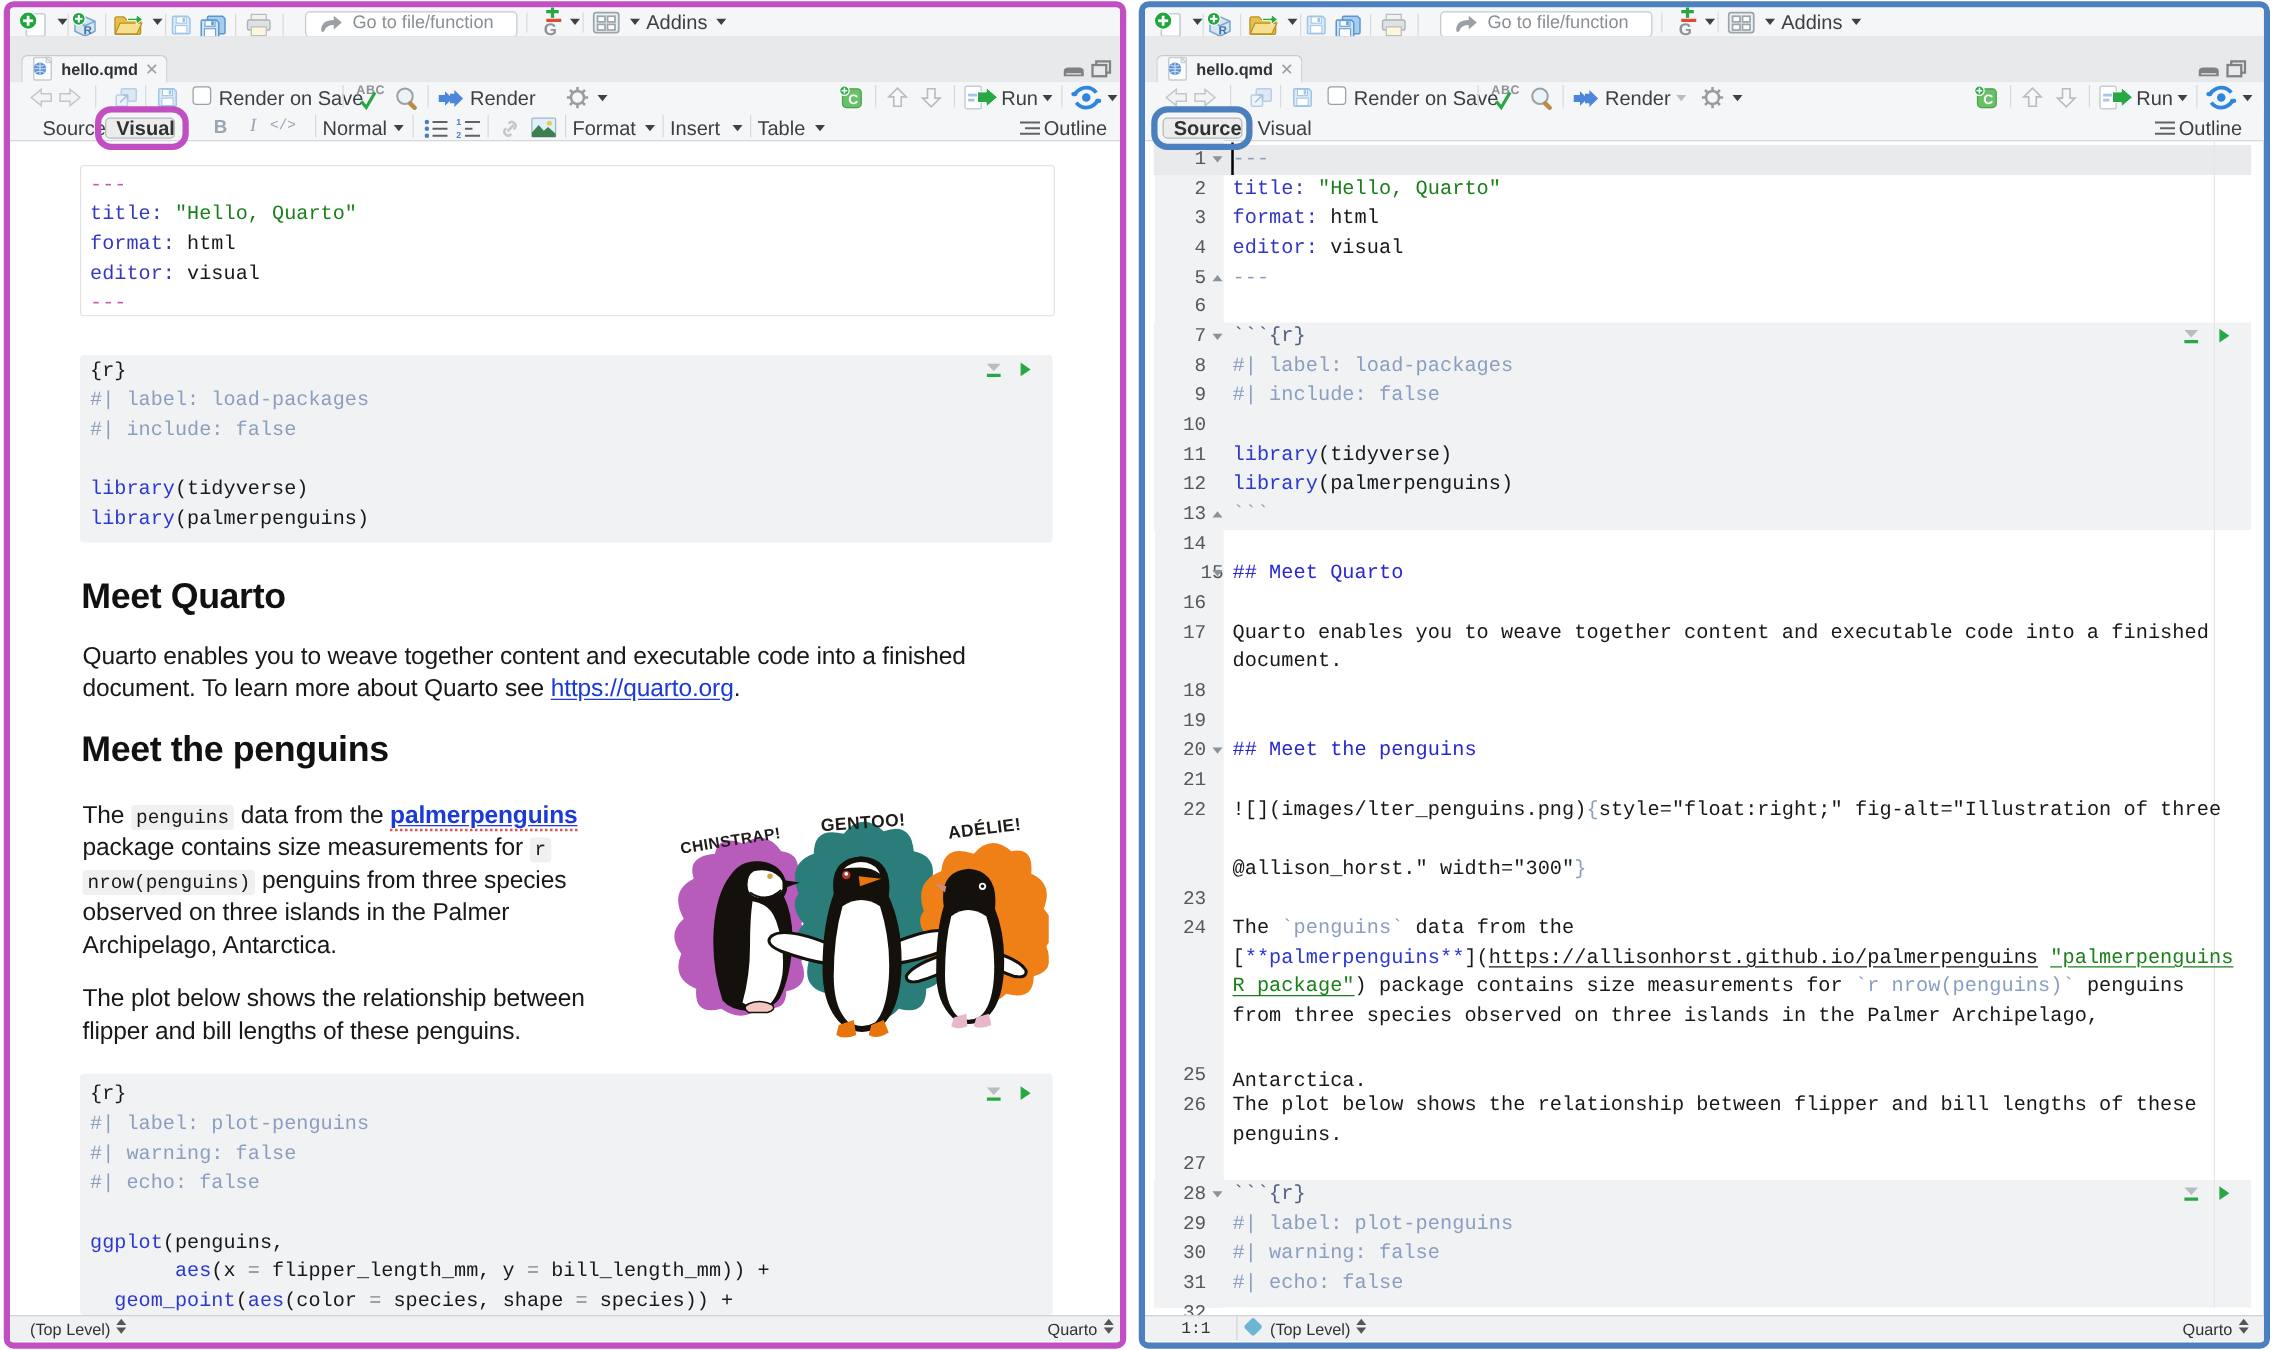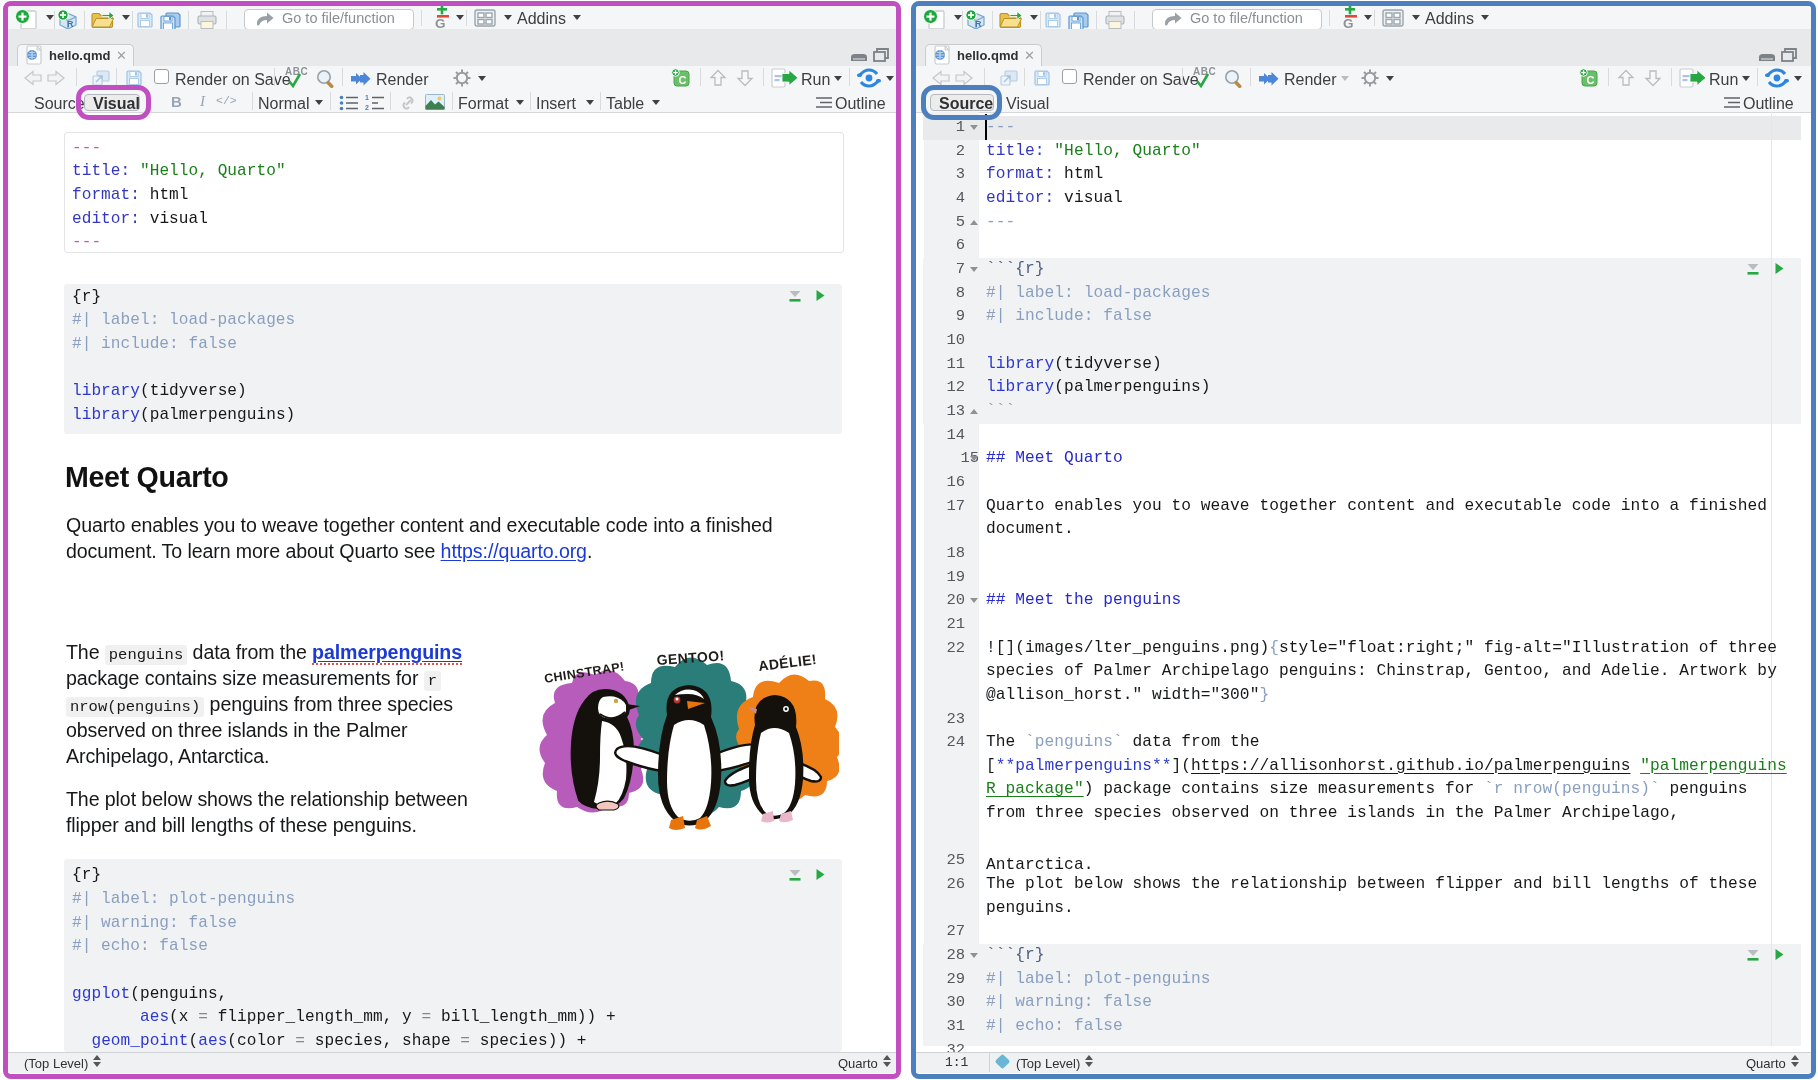--- a/index.html
+++ b/index.html
@@ -349,20 +349,21 @@
         <rect x="2.5" y="10" width="11" height="2.6" fill="#27a844"></rect>
       </svg>
     </div>
     <div class="abs" style="left:807px;top:283px;">
       <svg width="10" height="13" viewBox="0 0 10 13" style="">
         <path d="M1.5 1 L9.5 6.5 L1.5 12 Z" fill="#27a844"></path>
       </svg>
     </div>
     <div class="abs" style="left:57px;top:455px;font-size:28.6px;font-weight:bold;color:#111;letter-spacing:-0.3px;">Meet Quarto</div>
     <div class="abs" style="left:58px;top:506px;width:745px;font-size:19.6px;line-height:26px;color:#16181a;letter-spacing:-0.1px;">Quarto enables you to weave together content and executable code into a finished document. To learn more about Quarto see <span style="color:#1b3ad6;text-decoration:underline;text-underline-offset:2px;">https://quarto.org</span>.</div>
+    <div class="abs" style="left:57px;top:578px;font-size:28.6px;font-weight:bold;color:#111;letter-spacing:-0.3px;">Meet the penguins</div>
     <div class="abs" style="left:58px;top:633px;width:398px;font-size:19.6px;line-height:26px;color:#16181a;letter-spacing:-0.1px;">The <span style="background:#f0f0f0;border-radius:3px;padding:1px 4px;font-family:'Liberation Mono',monospace;font-size:15.5px;letter-spacing:0;line-height:15px;">penguins</span> data from the <span style="color:#1b3ad6;font-weight:bold;text-decoration:underline;text-underline-offset:2px;border-bottom:2px dotted #e05252;">palmerpenguins</span> package contains size measurements for <span style="background:#f0f0f0;border-radius:3px;padding:1px 4px;font-family:'Liberation Mono',monospace;font-size:15.5px;letter-spacing:0;line-height:15px;">r</span> <span style="background:#f0f0f0;border-radius:3px;padding:1px 4px;font-family:'Liberation Mono',monospace;font-size:15.5px;letter-spacing:0;line-height:15px;">nrow(penguins)</span> penguins from three species observed on three islands in the Palmer Archipelago, Antarctica.</div>
     <div class="abs" style="left:58px;top:780px;width:430px;font-size:19.6px;line-height:26px;color:#16181a;letter-spacing:-0.1px;">The plot below shows the relationship between flipper and bill lengths of these penguins.</div>
     <div class="abs" style="left:509px;top:637px;">
       <svg width="322" height="216" viewBox="0 0 322 216" style="">
         <g>
           <path d="M30 92 Q18 70 38 60 Q32 42 55 40 Q58 24 78 32 Q95 20 108 38 Q126 40 120 62 Q136 80 124 96 Q136 112 124 126 Q132 146 112 150 Q112 168 92 162 Q78 176 60 164 Q38 170 40 148 Q20 140 28 120 Q16 104 30 92 Z" fill="#b75cba"></path>
           <path d="M122 72 Q112 48 134 40 Q134 18 158 24 Q172 6 190 22 Q212 14 214 38 Q234 42 228 64 Q246 76 234 94 Q246 110 234 122 Q244 142 224 148 Q224 170 202 164 Q188 180 170 166 Q146 174 146 152 Q124 148 130 126 Q112 112 126 96 Q114 82 122 72 Z" fill="#2a7d78"></path>
           <path d="M222 86 Q214 62 236 54 Q238 32 262 40 Q276 24 292 38 Q310 34 308 56 Q326 64 318 84 Q332 100 320 114 Q328 134 310 138 Q310 158 288 152 Q274 166 256 154 Q234 160 238 138 Q218 130 228 110 Q214 96 222 86 Z" fill="#ef8018"></path>
         </g>
         <g>
@@ -729,21 +730,20 @@
     <div class="abs" style="left:70px;top:488.56px;font-family:'Liberation Mono',monospace;font-size:16.2px;line-height:23.66px;letter-spacing:0.05px;white-space:pre;color:#16181a;">Quarto enables you to weave together content and executable code into a finished</div>
     <div class="abs" style="left:70px;top:512.22px;font-family:'Liberation Mono',monospace;font-size:16.2px;line-height:23.66px;letter-spacing:0.05px;white-space:pre;color:#16181a;">document.</div>
     <div class="abs mono" style="left:8px;top:535.88px;width:41px;text-align:right;font-size:15.5px;line-height:23.66px;color:#53585e;">18</div>
     <div class="abs mono" style="left:8px;top:559.54px;width:41px;text-align:right;font-size:15.5px;line-height:23.66px;color:#53585e;">19</div>
     <div class="abs mono" style="left:8px;top:583.2px;width:41px;text-align:right;font-size:15.5px;line-height:23.66px;color:#53585e;">20</div>
     <div class="abs" style="left:54px;top:592.2px;width:0;height:0;border-left:4.5px solid transparent;border-right:4.5px solid transparent;border-top:5.5px solid #8d9297;"></div>
     <div class="abs" style="left:70px;top:583.2px;font-family:'Liberation Mono',monospace;font-size:16.2px;line-height:23.66px;letter-spacing:0.05px;white-space:pre;color:#16181a;"><span style="color:#2828d0">## Meet the penguins</span></div>
     <div class="abs mono" style="left:8px;top:606.86px;width:41px;text-align:right;font-size:15.5px;line-height:23.66px;color:#53585e;">21</div>
     <div class="abs mono" style="left:8px;top:630.52px;width:41px;text-align:right;font-size:15.5px;line-height:23.66px;color:#53585e;">22</div>
     <div class="abs" style="left:70px;top:630.52px;font-family:'Liberation Mono',monospace;font-size:16.2px;line-height:23.66px;letter-spacing:0.05px;white-space:pre;color:#16181a;">![](images/lter_penguins.png)<span style="color:#8a9fc0">{</span>style="float:right;" fig-alt="Illustration of three</div>
-    <div class="abs" style="left:70px;top:654.18px;font-family:'Liberation Mono',monospace;font-size:16.2px;line-height:23.66px;letter-spacing:0.05px;white-space:pre;color:#16181a;">species of Palmer Archipelago penguins: Chinstrap, Gentoo, and Adelie. Artwork by</div>
     <div class="abs" style="left:70px;top:677.84px;font-family:'Liberation Mono',monospace;font-size:16.2px;line-height:23.66px;letter-spacing:0.05px;white-space:pre;color:#16181a;">@allison_horst." width="300"<span style="color:#8a9fc0">}</span></div>
     <div class="abs mono" style="left:8px;top:701.5px;width:41px;text-align:right;font-size:15.5px;line-height:23.66px;color:#53585e;">23</div>
     <div class="abs mono" style="left:8px;top:725.16px;width:41px;text-align:right;font-size:15.5px;line-height:23.66px;color:#53585e;">24</div>
     <div class="abs" style="left:70px;top:725.16px;font-family:'Liberation Mono',monospace;font-size:16.2px;line-height:23.66px;letter-spacing:0.05px;white-space:pre;color:#16181a;">The <span style="color:#8a9fc0">`penguins`</span> data from the</div>
     <div class="abs" style="left:70px;top:748.82px;font-family:'Liberation Mono',monospace;font-size:16.2px;line-height:23.66px;letter-spacing:0.05px;white-space:pre;color:#16181a;">[<span style="color:#2c38d0">**palmerpenguins**</span>](<span style="text-decoration:underline;text-underline-offset:3px;">https://allisonhorst.github.io/palmerpenguins</span> <span style="color:#1a7f1a;text-decoration:underline;text-underline-offset:3px;">"palmerpenguins</span></div>
     <div class="abs" style="left:70px;top:772.48px;font-family:'Liberation Mono',monospace;font-size:16.2px;line-height:23.66px;letter-spacing:0.05px;white-space:pre;color:#16181a;"><span style="color:#1a7f1a;text-decoration:underline;text-underline-offset:3px;">R package"</span>) package contains size measurements for <span style="color:#8a9fc0">`r nrow(penguins)`</span> penguins</div>
     <div class="abs" style="left:70px;top:796.14px;font-family:'Liberation Mono',monospace;font-size:16.2px;line-height:23.66px;letter-spacing:0.05px;white-space:pre;color:#16181a;">from three species observed on three islands in the Palmer Archipelago,</div>
     <div class="abs" style="left:70px;top:819.8px;font-family:'Liberation Mono',monospace;font-size:16.2px;line-height:23.66px;letter-spacing:0.05px;white-space:pre;color:#16181a;margin-top:28px;">Antarctica.</div>
     <div class="abs mono" style="left:8px;top:843.46px;width:41px;text-align:right;font-size:15.5px;line-height:23.66px;color:#53585e;">25</div>
     <div class="abs mono" style="left:8px;top:867.12px;width:41px;text-align:right;font-size:15.5px;line-height:23.66px;color:#53585e;">26</div>

